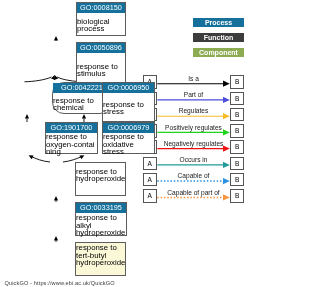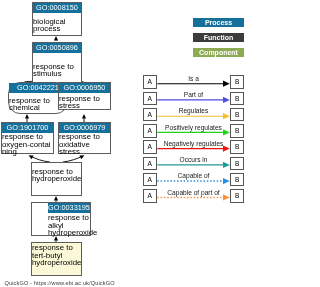--- a/index.html
+++ b/index.html
@@ -1,20 +1,20 @@
 <!DOCTYPE html>
 <html><head>
 <meta charset="utf-8">
 <style>
   html,body{margin:0;padding:0;background:#ffffff;}
   body{width:250px;height:287px;position:relative;overflow:hidden;
        font-family:"Liberation Sans",sans-serif;-webkit-font-smoothing:antialiased;}
   #stage{position:absolute;left:0;top:0;width:250px;height:287px;}
   svg.edges{position:absolute;left:0;top:0;width:250px;height:287px;overflow:visible;}
-  .node{position:absolute;border:0.9px solid #5c5c5c;box-sizing:border-box;background:#fff;z-index:2;}
+  .node{position:absolute;border:0.9px solid #5c5c5c;box-sizing:border-box;background:#fff;z-index:2;margin-left:44px;}
   .node .hd{color:#fff;font-size:7.3px;text-align:center;line-height:10px;height:10px;
             letter-spacing:0px;white-space:nowrap;overflow:hidden;}
   .node .bd{font-size:7.8px;color:#000;line-height:7.3px;height:calc(100% - 10px);padding-top:2.5px;box-sizing:border-box;display:flex;flex-direction:column;justify-content:center;}
   .lgbox{position:absolute;height:9px;width:51px;left:193px;color:#fff;font-size:7px;
          text-align:center;line-height:9px;font-weight:bold;}
   .relbox{position:absolute;width:14.3px;height:13.6px;border:1px solid #555;box-sizing:border-box;
           background:#fff;font-size:6.6px;line-height:12px;text-align:center;color:#000;}
   .rellabel{position:absolute;font-size:6.6px;color:#222;text-align:center;white-space:nowrap;}
   #footer{position:absolute;left:4.5px;top:280px;font-size:5.6px;color:#3a3a3a;letter-spacing:0.13px;white-space:nowrap;}
 </style>
@@ -64,36 +64,36 @@
         <div class="bd">biological<br>process</div>
       </div>
       <div class="node" style="left: 32px; top: 42px; width: 50px; height: 44px;">
         <div class="hd" style="background: rgb(21, 113, 155);">GO:0050896</div>
         <div class="bd">response to<br>stimulus</div>
       </div>
       <div class="node" style="left: 8px; top: 82px; width: 60px; height: 32px; border-radius: 12px;">
         <div class="hd" style="background: rgb(21, 113, 155);">GO:0042221</div>
         <div class="bd">response to<br>chemical</div>
       </div>
-      <div class="node" style="left: 58px; top: 82px; width: 53px; height: 28px;">
+      <div class="node" style="left: 58px; top: 82px; width: 53px; height: 40px;">
         <div class="hd" style="background: rgb(21, 113, 155);">GO:0006950</div>
         <div class="bd">response to<br>stress</div>
       </div>
       <div class="node" style="left: 1px; top: 122px; width: 53px; height: 32px;">
         <div class="hd" style="background: rgb(21, 113, 155);">GO:1901700</div>
         <div class="bd">response to<br>oxygen-contai<br>ning</div>
       </div>
       <div class="node" style="left: 58px; top: 122px; width: 53px; height: 32px;">
         <div class="hd" style="background: rgb(21, 113, 155);">GO:0006979</div>
         <div class="bd">response to<br>oxidative<br>stress</div>
       </div>
       <div class="node" style="left: 31px; top: 162px; width: 51px; height: 34px;">
         <div class="bd">response to<br>hydroperoxide</div>
       </div>
-      <div class="node" style="left: 31px; top: 202px; width: 60px; height: 34px; padding-left: 16px;">
+      <div class="node" style="left: 31px; top: 202px; width: 52px; height: 34px;">
         <div class="hd" style="background: rgb(21, 113, 155);">GO:0033195</div>
         <div class="bd">response to<br>alkyl<br>hydroperoxide</div>
       </div>
       <div class="node" style="left: 31px; top: 242px; width: 51px; height: 34px; background: rgb(251, 248, 216);">
         <div class="bd">response to<br>tert-butyl<br>hydroperoxide</div>
       </div>
     </div>
   <div id="ontlegend">
       <div class="lgbox" style="top: 18px; background: rgb(21, 113, 155);">Process</div>
       <div class="lgbox" style="top: 33px; background: rgb(60, 60, 60);">Function</div>

